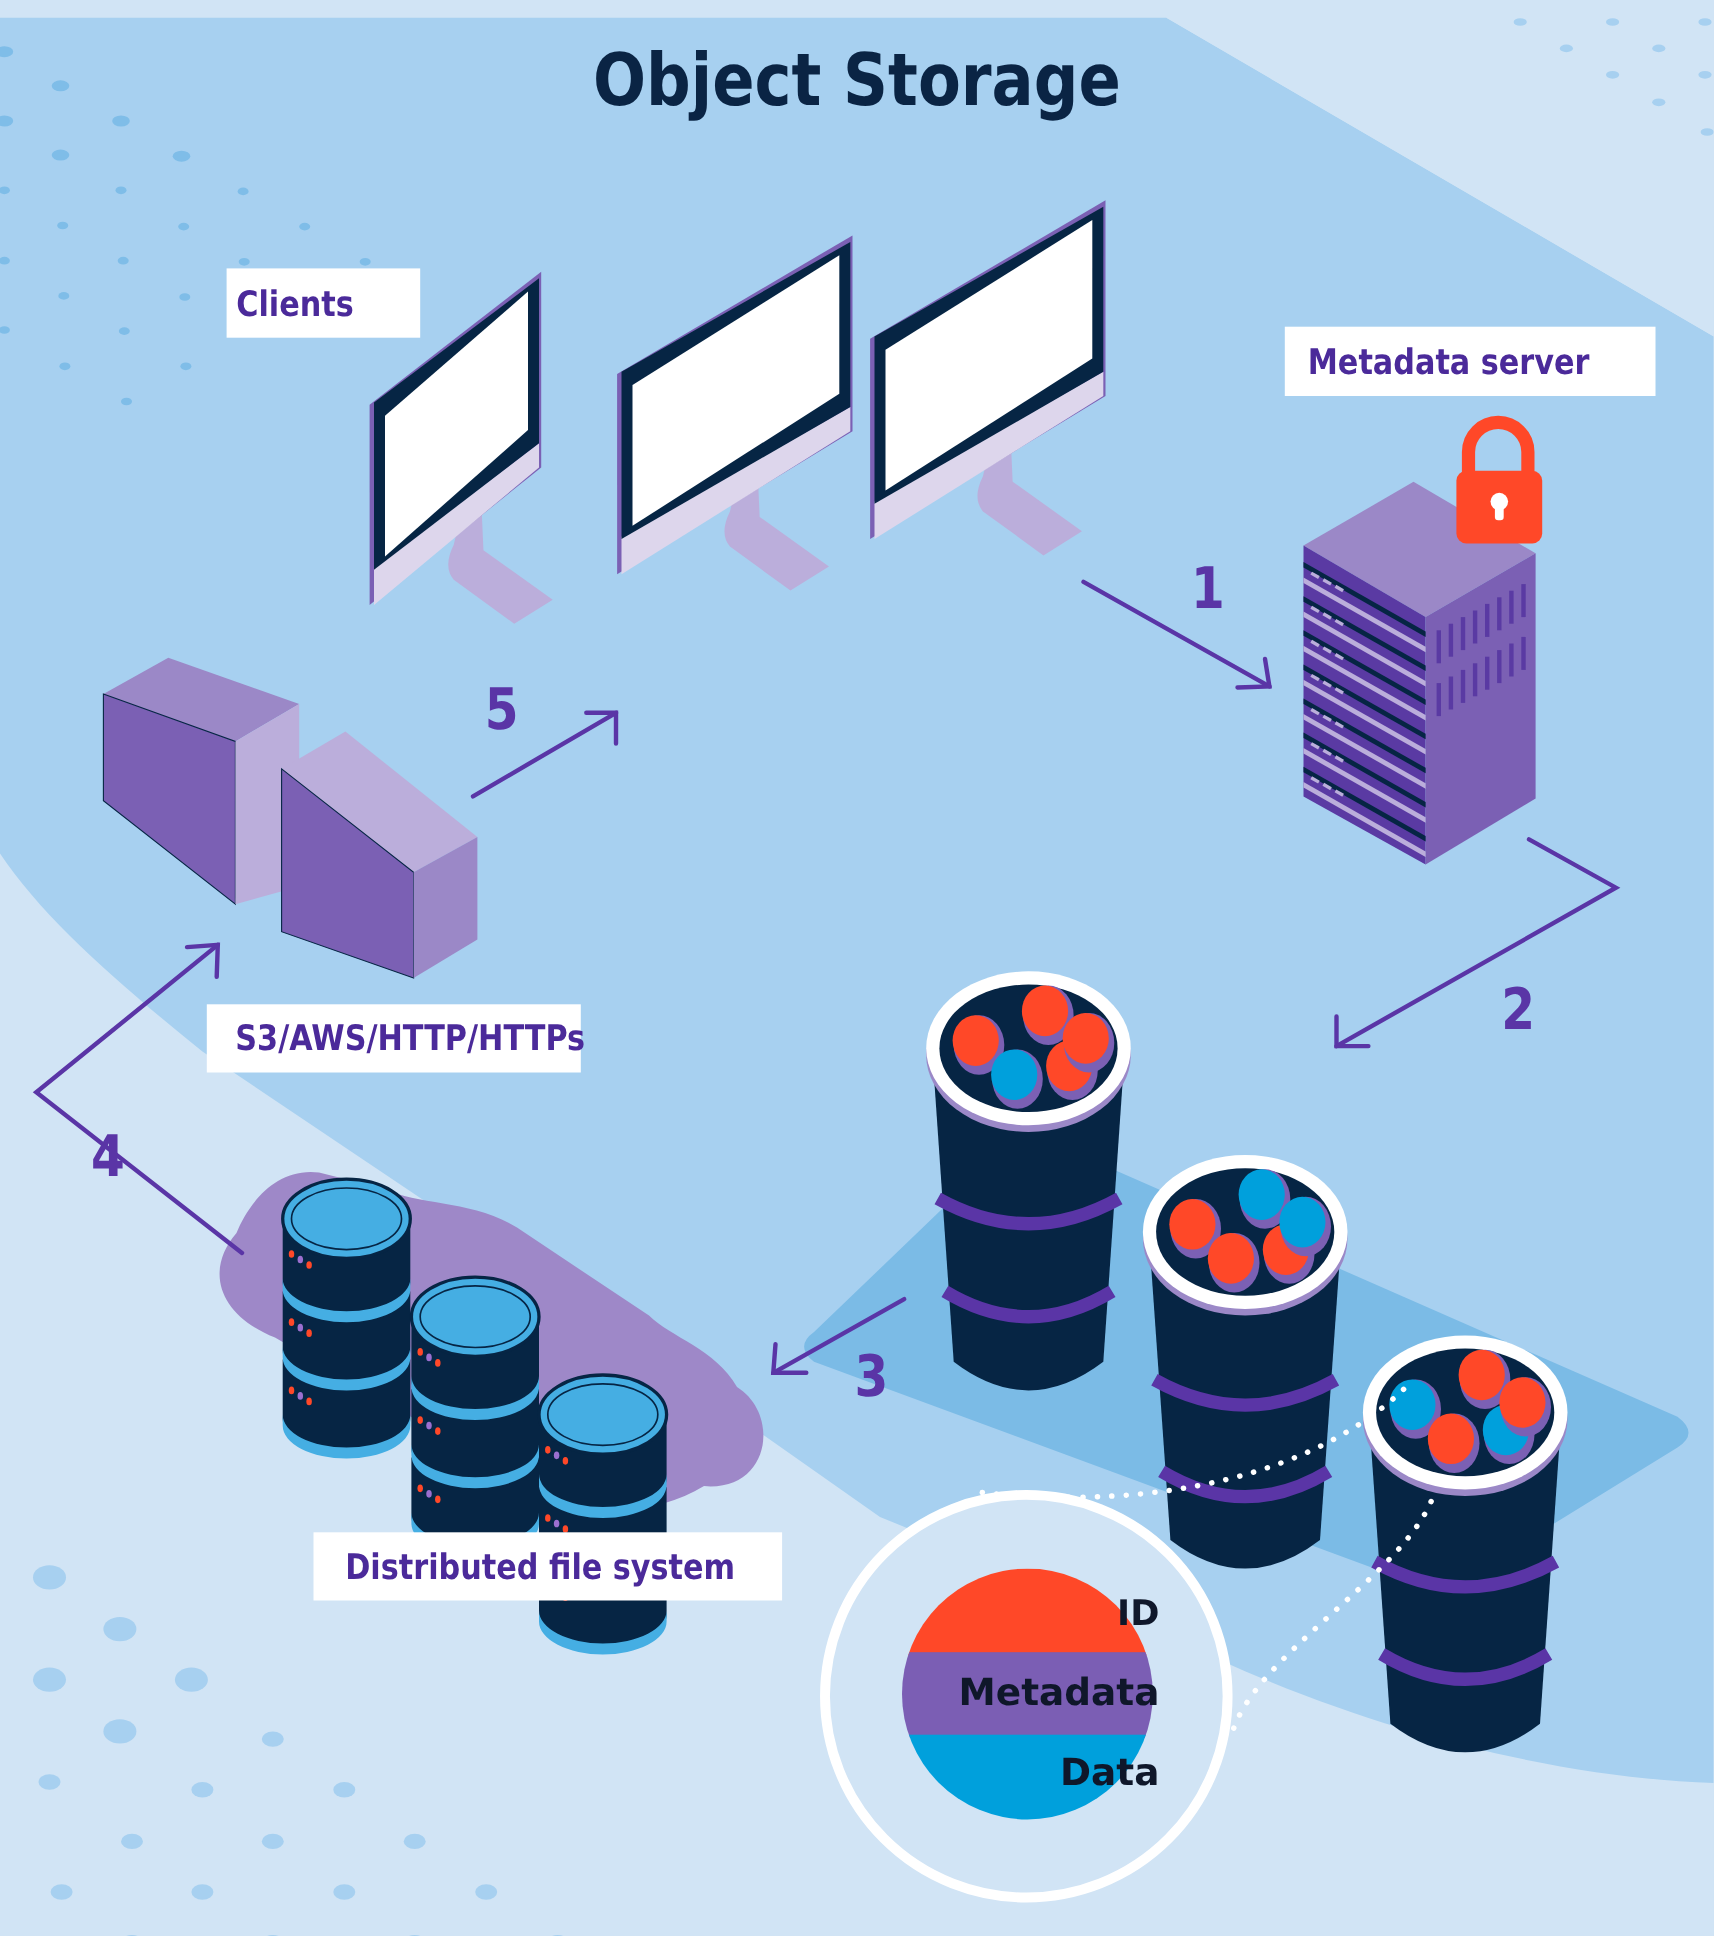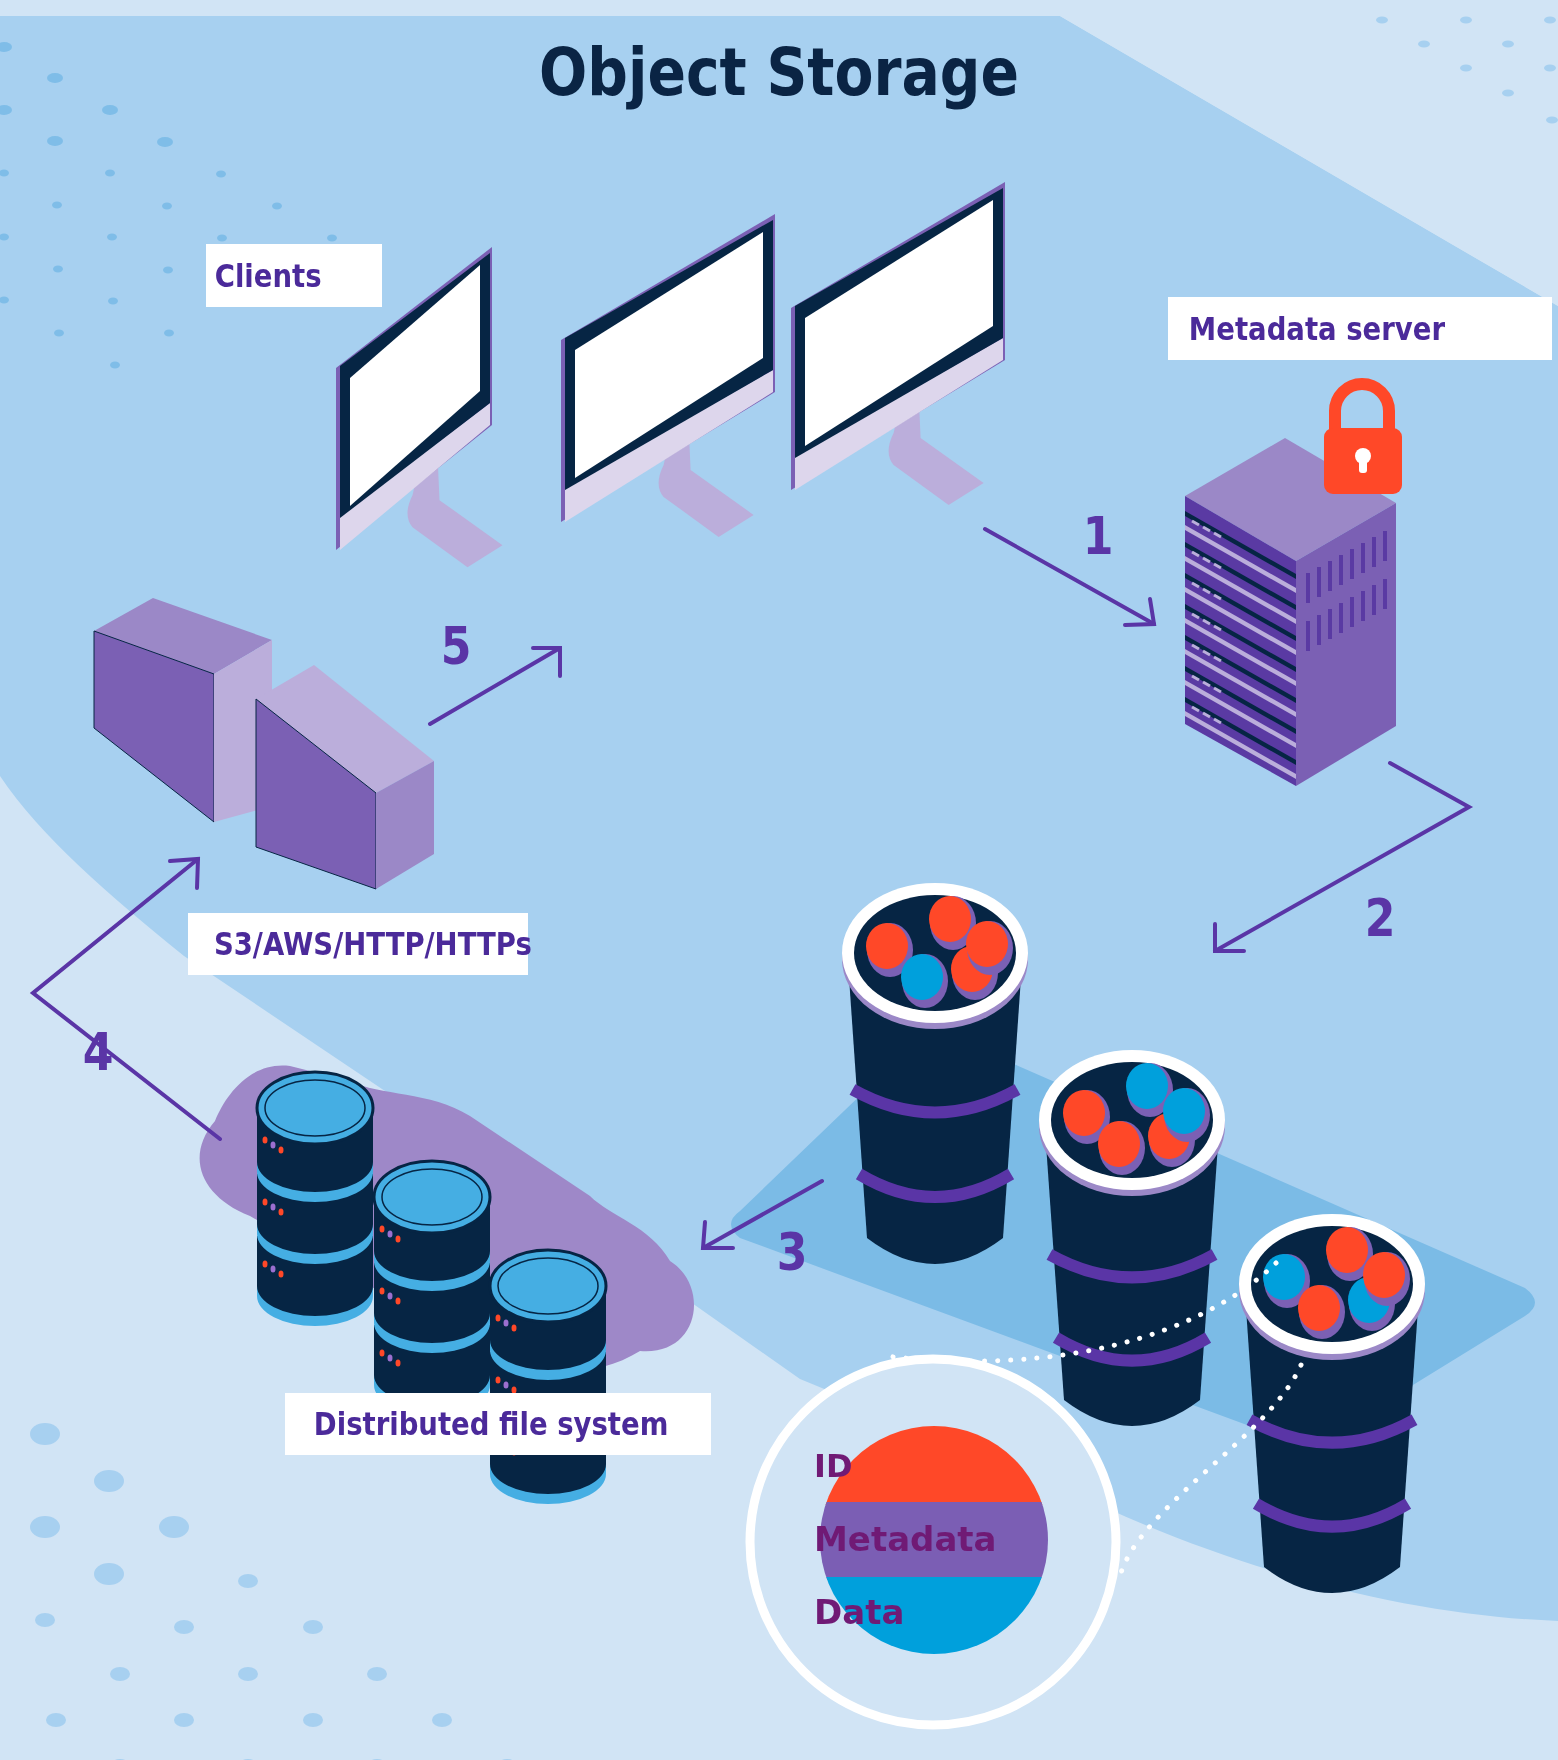--- a/index.html
+++ b/index.html
@@ -15,22 +15,22 @@
     position: absolute; background: #ffffff; color: #4b2a9a;
     font-family: "DejaVu Sans", sans-serif; font-weight: bold; font-size: 32px;
     display: flex; align-items: center; white-space: nowrap;
   }
   .label span { display: inline-block; transform: scaleX(0.86); }
   .step {
     position: absolute; color: #5a35a6; font-family: "DejaVu Sans", sans-serif;
     font-weight: bold; font-size: 52px; line-height: 1; transform: scaleX(0.85);
   }
   .seg-text {
-    position: absolute; color: #701a75; font-family: "DejaVu Sans", sans-serif;
-    font-weight: bold; text-align: left; width: 240px; left: 814px;
+    position: absolute; color: #0f172a; font-family: "DejaVu Sans", sans-serif;
+    font-weight: bold; text-align: right; width: 240px; left: 814px;
   }
 </style>
 </head>
 <body>
 
 <div id="stage">
 
 <svg id="art" width="1558" height="1760" viewBox="0 0 1558 1760" xmlns="http://www.w3.org/2000/svg">
 
   <rect x="0" y="0" width="1558" height="1760" fill="#d1e4f5"></rect>
@@ -387,21 +387,21 @@
     <rect id="seg1" x="820" y="1486" width="230" height="78" fill="#7b5eb4"></rect>
     <rect id="seg2" x="820" y="1561" width="230" height="80" fill="#00a0dc"></rect>
   </g>
 </svg>
 
 <div class="title">Object Storage</div>
 
 <div class="label" style="left:206px;top:228px;width:176px;height:63px;">
   <span>Clients</span>
 </div>
-<div class="label" style="left:1168px;top:281px;width:384px;height:63px;">
+<div class="label" style="left:1168px;top:281px;width:337px;height:63px;">
   <span>Metadata server</span>
 </div>
 <div class="label" style="left:188px;top:897px;width:340px;height:62px;">
   <span>S3/AWS/HTTP/HTTPs</span>
 </div>
 <div class="label" style="left:285px;top:1377px;width:426px;height:62px;">
   <span>Distributed file system</span>
 </div>
 
 <div class="step" style="left:1080px;top:494px;">1</div>

